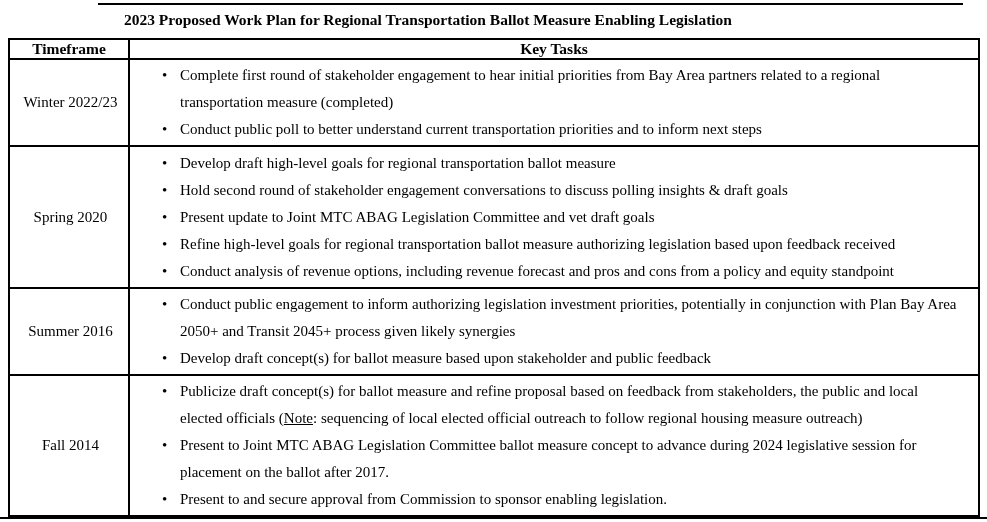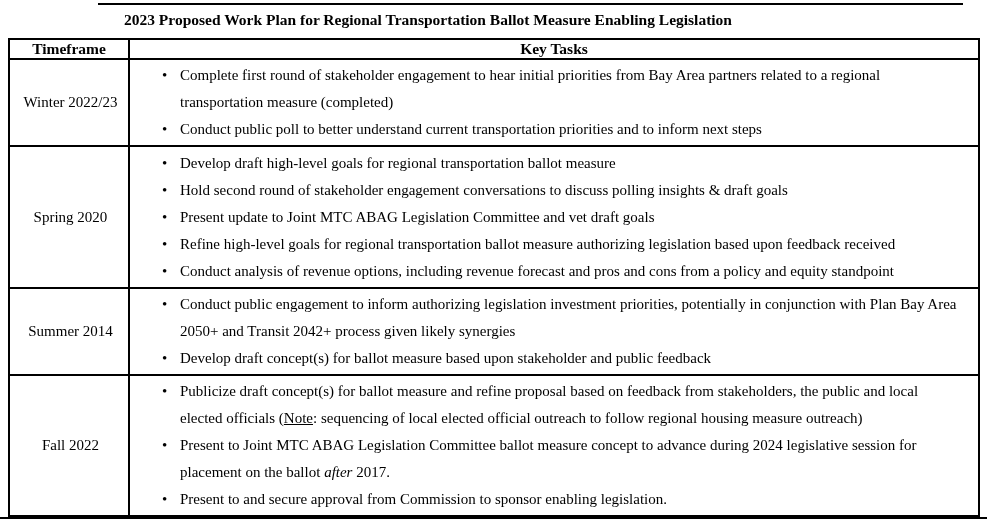--- a/index.html
+++ b/index.html
@@ -64,21 +64,21 @@
   li.task-item .bullet {
     position: absolute;
     left: 32px;
     top: 0;
   }
   tbody tr:nth-child(1) { height: 85px; }
   tbody tr:nth-child(2) { height: 142px; }
   tbody tr:nth-child(3) { height: 84px; }
   tbody tr:nth-child(4) { height: 134px; }
   .run-underline { text-decoration: underline; }
-  .run-italic { font-style: italic; }
+  .run-italic { }
 </style>
 </head>
 <body>
 
 <div class="page">
   <div class="top-rule"></div>
   <div class="doc-title">2023 Proposed Work Plan for Regional Transportation Ballot Measure Enabling Legislation</div>
 
   <table class="workplan">
     <colgroup>
@@ -107,30 +107,30 @@
             <ul class="task-list">
               <li class="task-item"><span class="bullet">•</span><span><span>Develop draft high-level goals for regional transportation ballot measure</span></span></li>
               <li class="task-item"><span class="bullet">•</span><span><span>Hold second round of stakeholder engagement conversations to discuss polling insights &amp; draft goals</span></span></li>
               <li class="task-item"><span class="bullet">•</span><span><span>Present update to Joint MTC ABAG Legislation Committee and vet draft goals</span></span></li>
               <li class="task-item"><span class="bullet">•</span><span><span>Refine high-level goals for regional transportation ballot measure authorizing legislation based upon feedback received</span></span></li>
               <li class="task-item"><span class="bullet">•</span><span><span>Conduct analysis of revenue options, including revenue forecast and pros and cons from a policy and equity standpoint</span></span></li>
             </ul>
           </td>
         </tr>
         <tr>
-          <td class="timeframe-cell">Summer 2014</td>
+          <td class="timeframe-cell">Summer 2016</td>
           <td class="tasks-cell">
             <ul class="task-list">
-              <li class="task-item"><span class="bullet">•</span><span><span>Conduct public engagement to inform authorizing legislation investment priorities, potentially in conjunction with Plan Bay Area 2050+ and Transit 2042+ process given likely synergies</span></span></li>
+              <li class="task-item"><span class="bullet">•</span><span><span>Conduct public engagement to inform authorizing legislation investment priorities, potentially in conjunction with Plan Bay Area 2050+ and Transit 2045+ process given likely synergies</span></span></li>
               <li class="task-item"><span class="bullet">•</span><span><span>Develop draft concept(s) for ballot measure based upon stakeholder and public feedback</span></span></li>
             </ul>
           </td>
         </tr>
         <tr>
-          <td class="timeframe-cell">Fall 2022</td>
+          <td class="timeframe-cell">Fall 2014</td>
           <td class="tasks-cell">
             <ul class="task-list">
               <li class="task-item"><span class="bullet">•</span><span><span>Publicize draft concept(s) for ballot measure and refine proposal based on feedback from stakeholders, the public and local elected officials (</span><span class="run-underline">Note</span><span>: sequencing of local elected official outreach to follow regional housing measure outreach)</span></span></li>
               <li class="task-item"><span class="bullet">•</span><span><span>Present to Joint MTC ABAG Legislation Committee ballot measure concept to advance during 2024 legislative session for placement on the ballot </span><span class="run-italic">after</span><span> 2017.</span></span></li>
               <li class="task-item"><span class="bullet">•</span><span><span>Present to and secure approval from Commission to sponsor enabling legislation.</span></span></li>
             </ul>
           </td>
         </tr>
       </tbody>
   </table>

